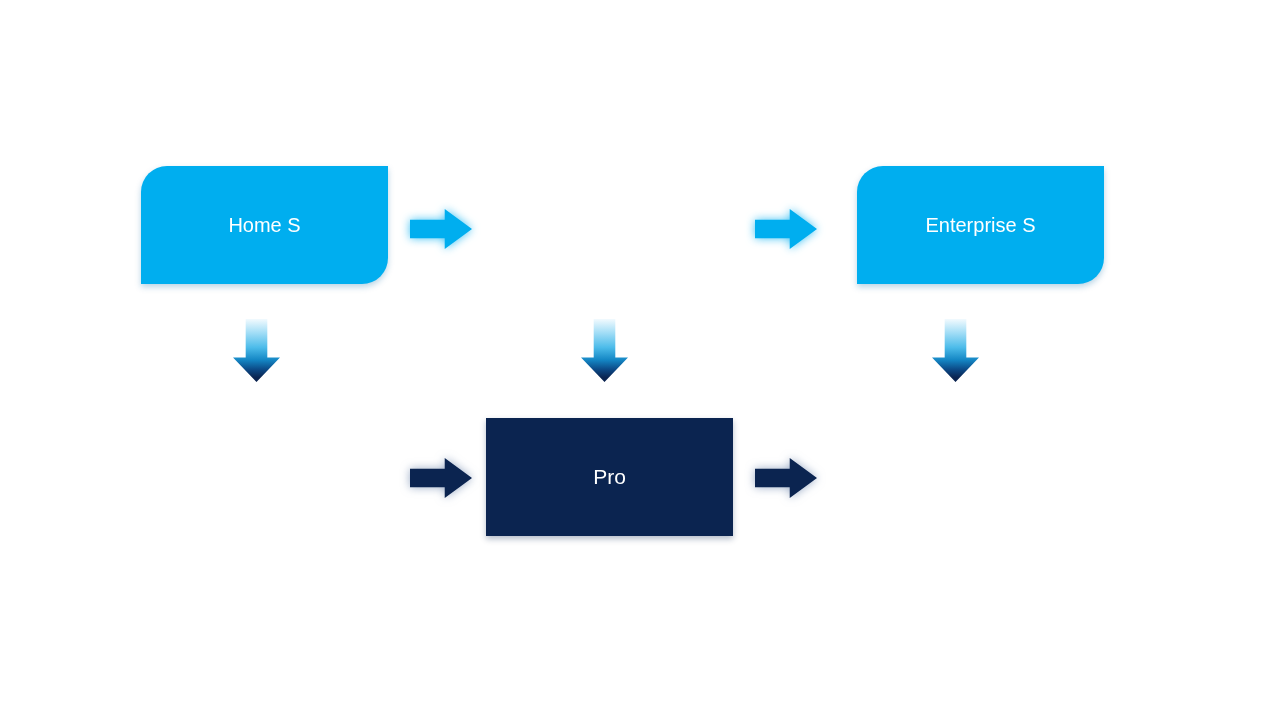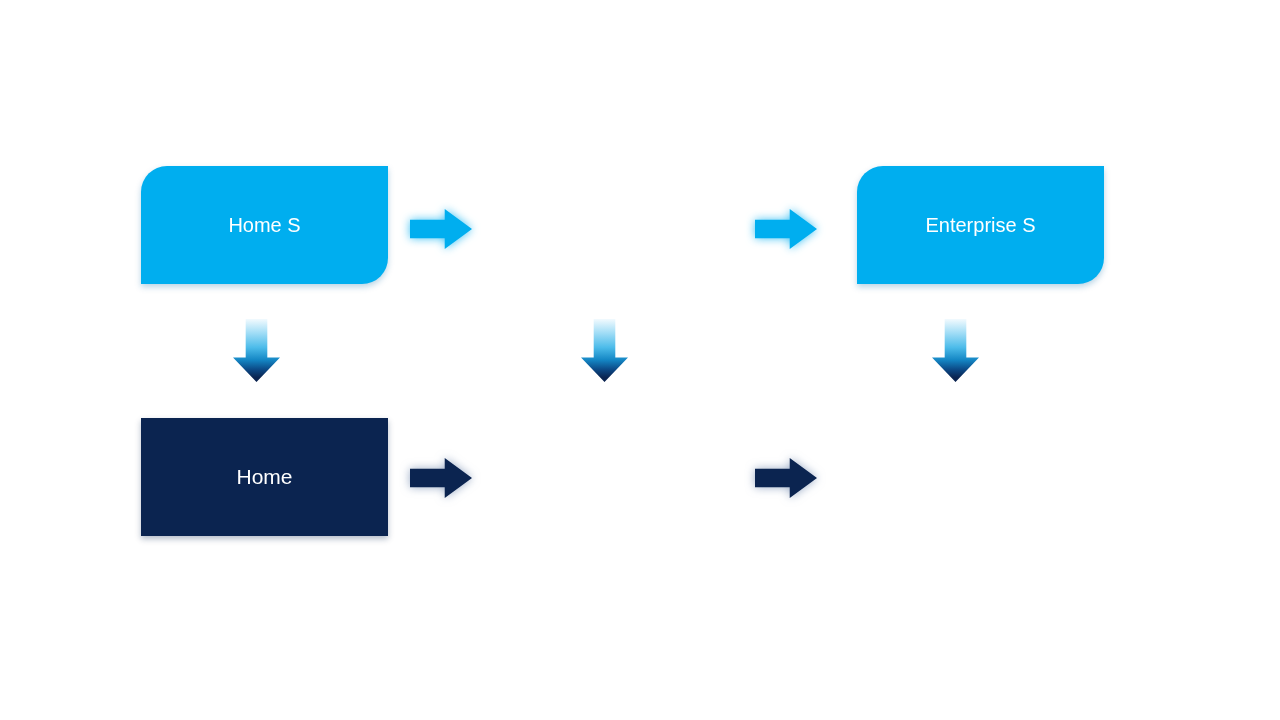--- a/index.html
+++ b/index.html
@@ -64,22 +64,22 @@
     <div class="arrow-right blue"></div>
   </div>
   <div class="arrow-wrap glow-blue row-top-arrow gap2">
     <div class="arrow-right blue"></div>
   </div>
 
   <div class="arrow-down da1"></div>
   <div class="arrow-down da2"></div>
   <div class="arrow-down da3"></div>
 
-  <div class="node node-bottom pos-c1">
-    <span class="node-label">Home</span>
+  <div class="node node-bottom pos-c2">
+    <span class="node-label">Pro</span>
   </div>
 
   <div class="arrow-wrap glow-navy row-bottom-arrow gap1">
     <div class="arrow-right navy"></div>
   </div>
   <div class="arrow-wrap glow-navy row-bottom-arrow gap2">
     <div class="arrow-right navy"></div>
   </div>
 
 </div>

